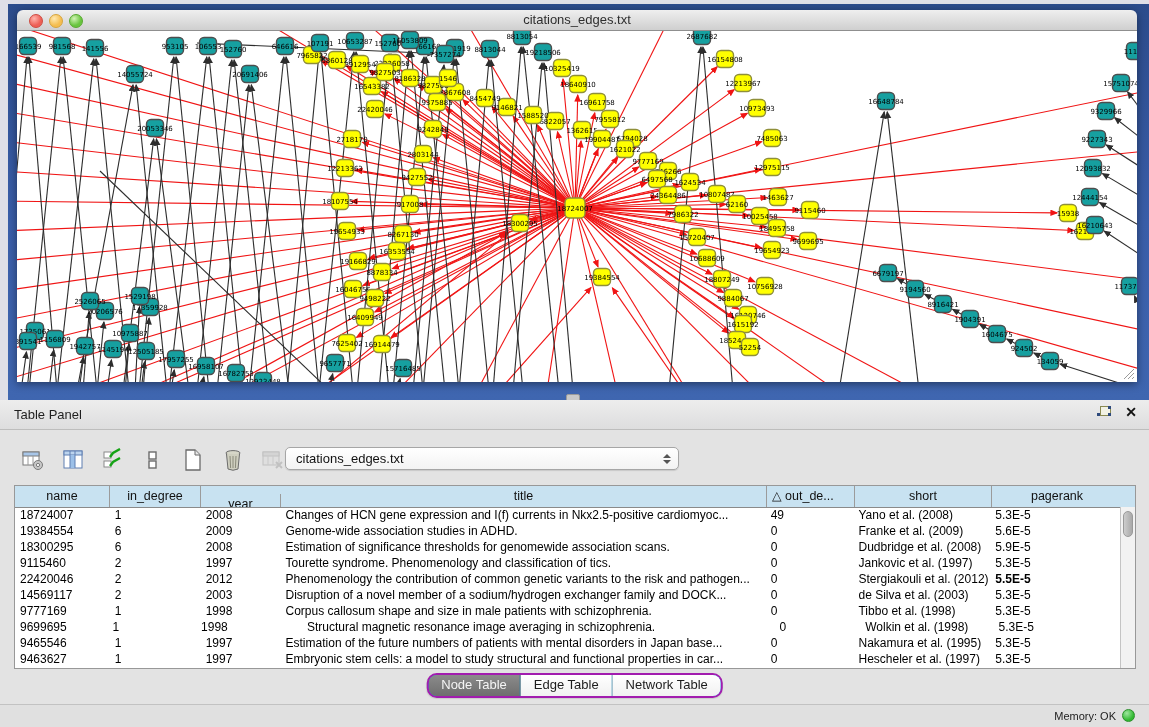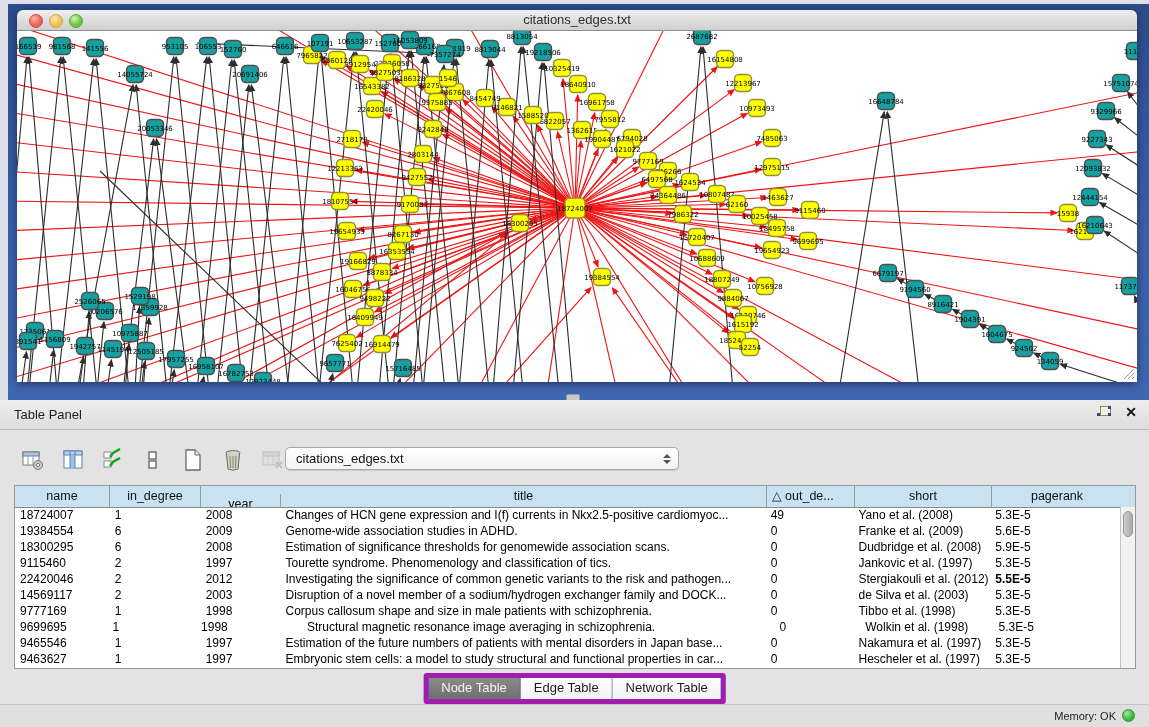--- a/index.html
+++ b/index.html
@@ -100,21 +100,21 @@
     position:absolute;right:0;top:21px;width:15px;bottom:0;
     background:#f2f2f2;border-left:1px solid #c4c4c4;box-sizing:border-box;
   }
   .vthumb{
     position:absolute;left:2px;top:4px;width:10px;height:26px;border-radius:5px;
     background:linear-gradient(90deg,#cdcdcd,#a9a9a9);border:1px solid #9a9a9a;box-sizing:border-box;
   }
   
   .tabbar{
     position:absolute;left:50%;top:273px;transform:translateX(-50%);
-    display:flex;height:21px;border:5px solid #a21caf;border-radius:3px;overflow:hidden;
+    display:flex;height:21px;border:2px solid #a21caf;border-radius:10px;overflow:hidden;
     background:#0ea5e9;box-shadow:0 1px 1px rgba(0,0,0,.1);
   }
   .tabseg{
     font-size:13px;line-height:20px;padding:0 13px;color:#1c1c1c;border-right:1px solid #b3b3b3;
     background:linear-gradient(#ffffff,#f1f1f1);
   }
   .tabseg:last-child{border-right:none;}
   .tabseg.sel{background:linear-gradient(#8b8b8b,#6e6e6e);color:#f5f5f5;border-right-color:#666;}
   
   .statusbar{
@@ -983,21 +983,21 @@
           <div class="g-cell" style="width: 80px;">1997</div>
           <div class="g-cell" style="width: 486px;">Tourette syndrome. Phenomenology and classification of tics.</div>
           <div class="g-cell" style="width: 88px;">0</div>
           <div class="g-cell" style="width: 137px;">Jankovic et al. (1997)</div>
           <div class="g-cell" style="width: 130px;">5.3E-5</div>
         </div>
         <div class="g-row">
           <div class="g-cell" style="width: 95px;">22420046</div>
           <div class="g-cell" style="width: 91px;">2</div>
           <div class="g-cell" style="width: 80px;">2012</div>
-          <div class="g-cell" style="width: 486px;">Investigating the significance of common genetic variants to the risk and pathogen...</div>
+          <div class="g-cell" style="width: 486px;">Phenomenology the contribution of common genetic variants to the risk and pathogen...</div>
           <div class="g-cell" style="width: 88px;">0</div>
           <div class="g-cell" style="width: 137px;">Stergiakouli et al. (2012)</div>
           <div class="g-cell" style="width: 130px; font-weight: bold;">5.5E-5</div>
         </div>
         <div class="g-row">
           <div class="g-cell" style="width: 95px;">14569117</div>
           <div class="g-cell" style="width: 91px;">2</div>
           <div class="g-cell" style="width: 80px;">2003</div>
           <div class="g-cell" style="width: 486px;">Disruption of a novel member of a sodium/hydrogen exchanger family and DOCK...</div>
           <div class="g-cell" style="width: 88px;">0</div>
@@ -1021,21 +1021,21 @@
           <div class="g-cell" style="width: 88px;">0</div>
           <div class="g-cell" style="width: 137px;">Wolkin et al. (1998)</div>
           <div class="g-cell" style="width: 130px;">5.3E-5</div>
         </div>
         <div class="g-row">
           <div class="g-cell" style="width: 95px;">9465546</div>
           <div class="g-cell" style="width: 91px;">1</div>
           <div class="g-cell" style="width: 80px;">1997</div>
           <div class="g-cell" style="width: 486px;">Estimation of the future numbers of patients with mental disorders in Japan base...</div>
           <div class="g-cell" style="width: 88px;">0</div>
-          <div class="g-cell" style="width: 137px;">Nakamura et al. (1997)</div>
+          <div class="g-cell" style="width: 137px;">Nakamura et al. (1995)</div>
           <div class="g-cell" style="width: 130px;">5.3E-5</div>
         </div>
         <div class="g-row">
           <div class="g-cell" style="width: 95px;">9463627</div>
           <div class="g-cell" style="width: 91px;">1</div>
           <div class="g-cell" style="width: 80px;">1997</div>
           <div class="g-cell" style="width: 486px;">Embryonic stem cells: a model to study structural and functional properties in car...</div>
           <div class="g-cell" style="width: 88px;">0</div>
           <div class="g-cell" style="width: 137px;">Hescheler et al. (1997)</div>
           <div class="g-cell" style="width: 130px;">5.3E-5</div>

